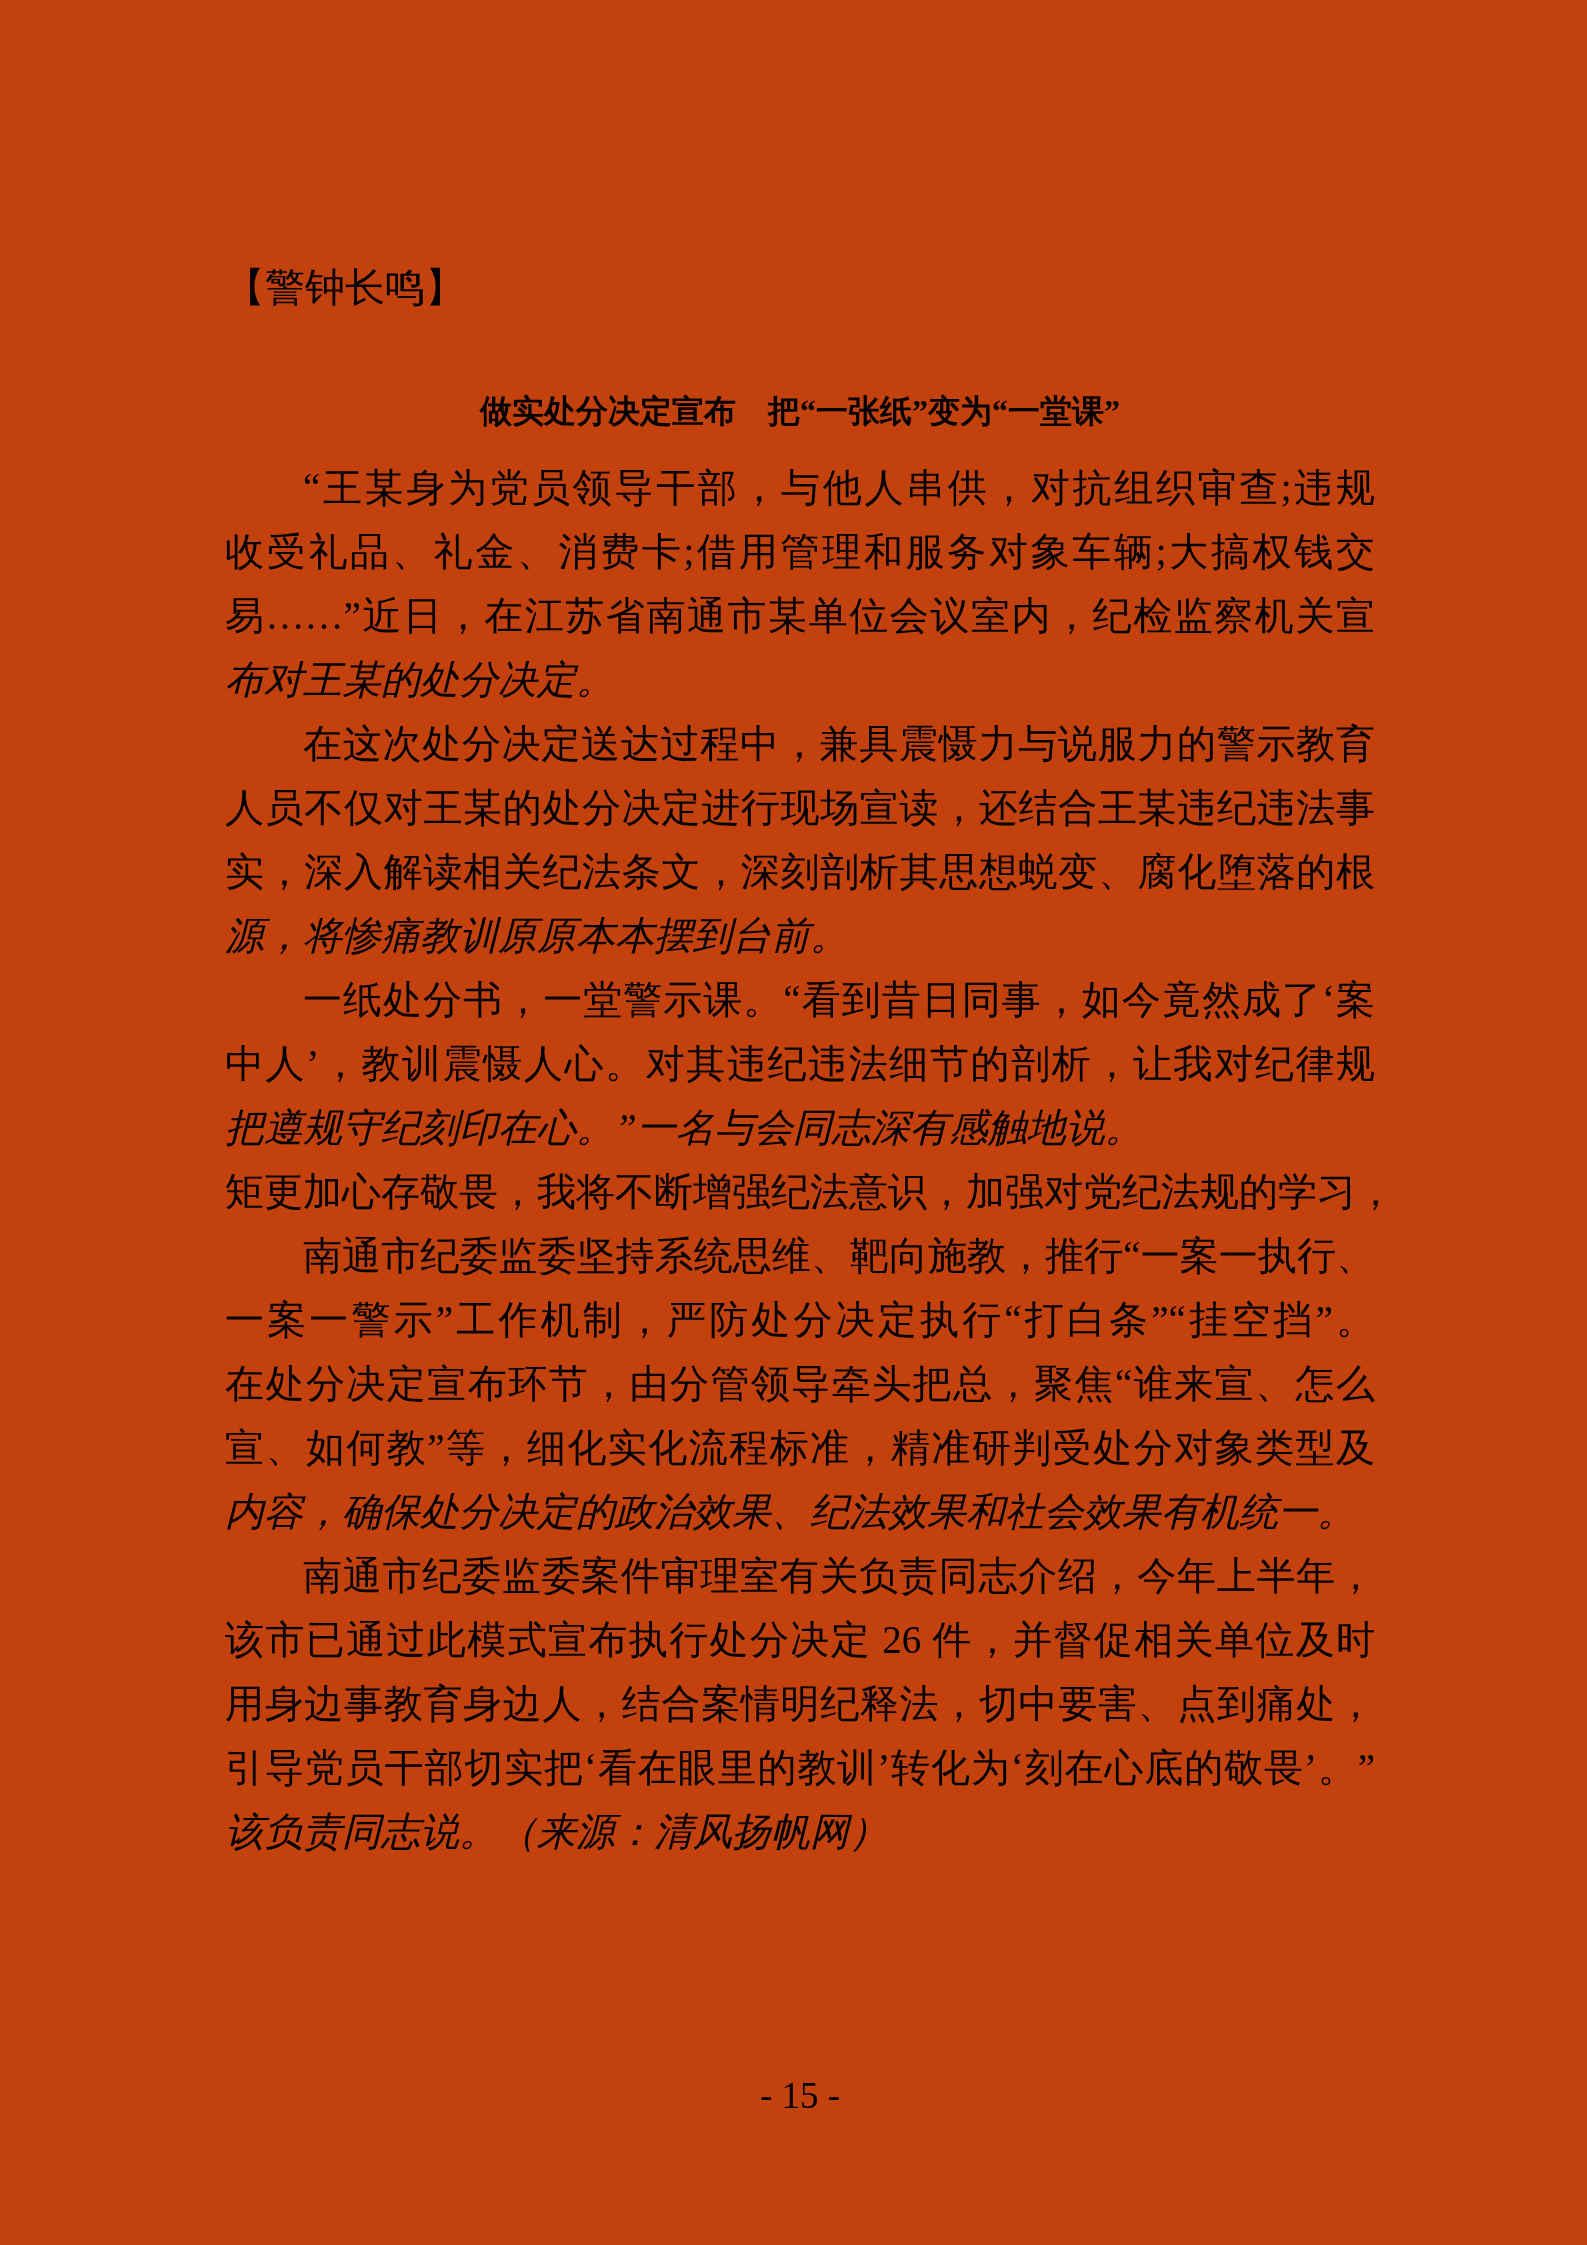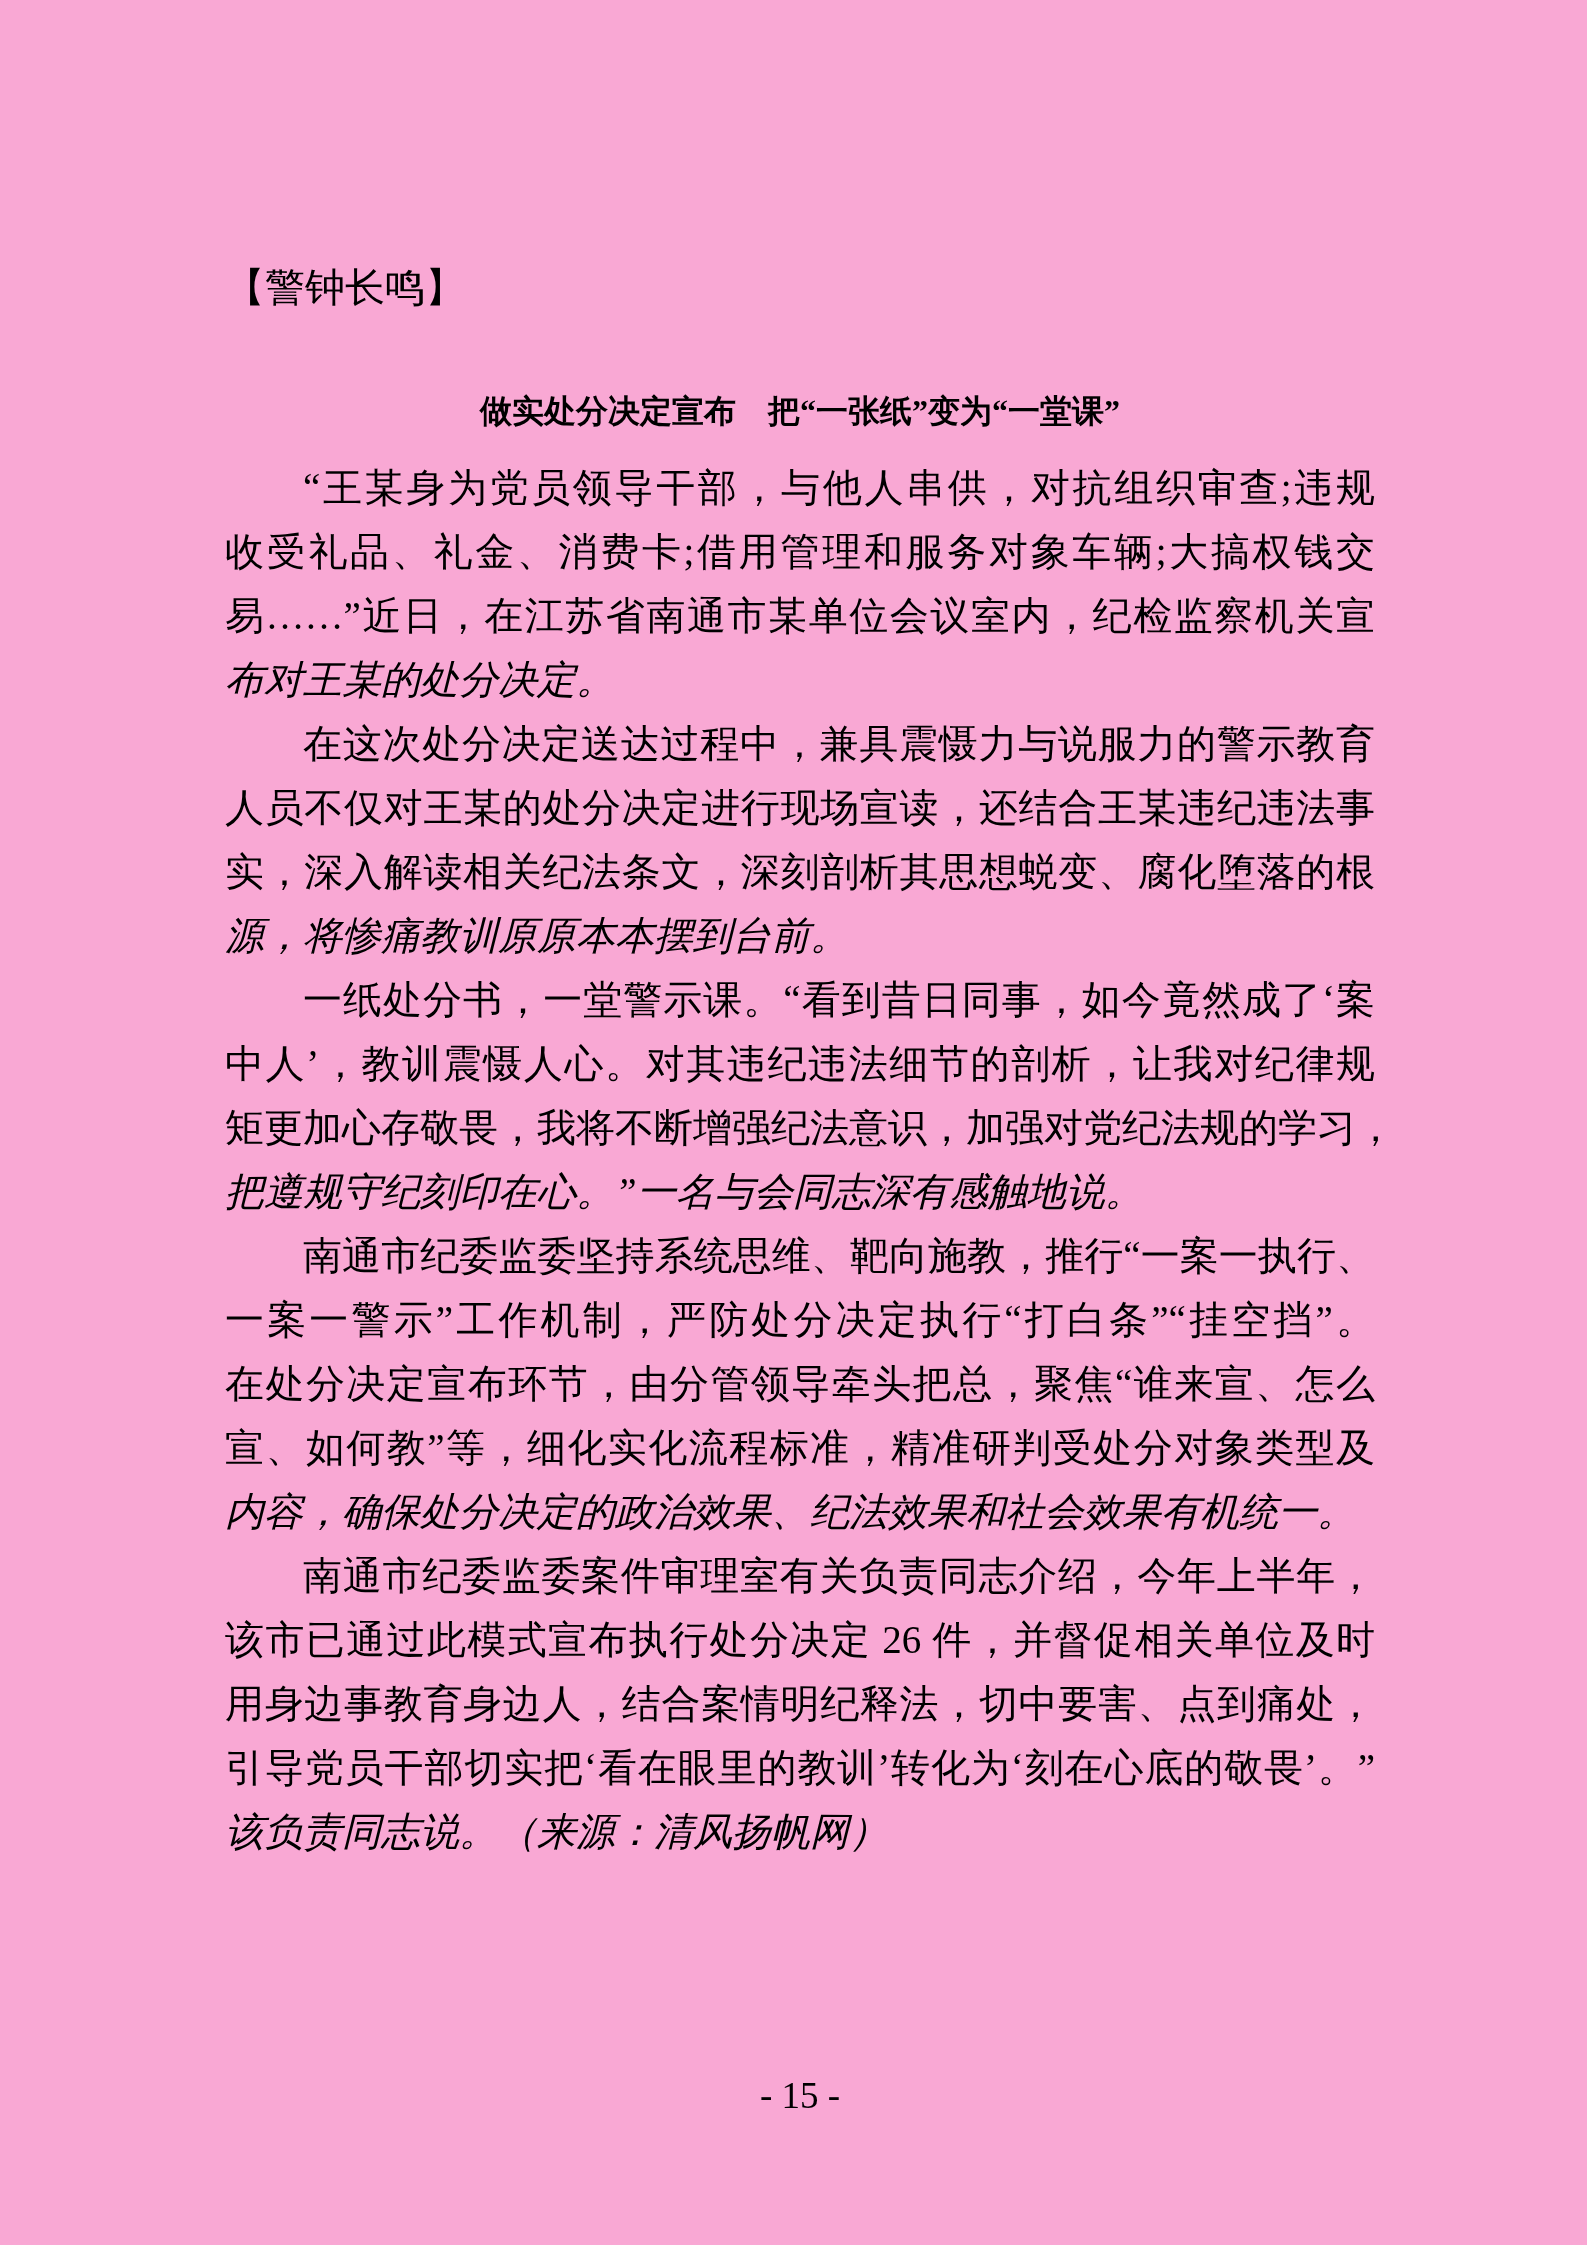--- a/index.html
+++ b/index.html
@@ -5,21 +5,21 @@
   html, body {
     margin: 0;
     padding: 0;
     background: #888;
   }
   .page {
     position: relative;
     width: 1587px;
     height: 2245px;
     margin: 0 auto;
-    background: #f9a8d4;
+    background: #c2410c;
     color: #000000;
     font-family: "Liberation Serif", "DejaVu Serif", serif;
     overflow: hidden;
   }
   .section-header {
     position: absolute;
     left: 225px;
     top: 262px;
     font-size: 40px;
     line-height: 52px;
@@ -83,22 +83,22 @@
       <div class="line para-first">“王某身为党员领导干部，与他人串供，对抗组织审查;违规</div>
       <div class="line">收受礼品、礼金、消费卡;借用管理和服务对象车辆;大搞权钱交</div>
       <div class="line">易……”近日，在江苏省南通市某单位会议室内，纪检监察机关宣</div>
       <div class="line para-last">布对王某的处分决定。</div>
       <div class="line para-first">在这次处分决定送达过程中，兼具震慑力与说服力的警示教育</div>
       <div class="line">人员不仅对王某的处分决定进行现场宣读，还结合王某违纪违法事</div>
       <div class="line">实，深入解读相关纪法条文，深刻剖析其思想蜕变、腐化堕落的根</div>
       <div class="line para-last">源，将惨痛教训原原本本摆到台前。</div>
       <div class="line para-first">一纸处分书，一堂警示课。“看到昔日同事，如今竟然成了‘案</div>
       <div class="line">中人’，教训震慑人心。对其违纪违法细节的剖析，让我对纪律规</div>
+      <div class="line para-last">把遵规守纪刻印在心。”一名与会同志深有感触地说。</div>
       <div class="line">矩更加心存敬畏，我将不断增强纪法意识，加强对党纪法规的学习，</div>
-      <div class="line para-last">把遵规守纪刻印在心。”一名与会同志深有感触地说。</div>
       <div class="line para-first">南通市纪委监委坚持系统思维、靶向施教，推行“一案一执行、</div>
       <div class="line">一案一警示”工作机制，严防处分决定执行“打白条”“挂空挡”。</div>
       <div class="line">在处分决定宣布环节，由分管领导牵头把总，聚焦“谁来宣、怎么</div>
       <div class="line">宣、如何教”等，细化实化流程标准，精准研判受处分对象类型及</div>
       <div class="line para-last">内容，确保处分决定的政治效果、纪法效果和社会效果有机统一。</div>
       <div class="line para-first">南通市纪委监委案件审理室有关负责同志介绍，今年上半年，</div>
       <div class="line">该市已通过此模式宣布执行处分决定 26 件，并督促相关单位及时</div>
       <div class="line">用身边事教育身边人，结合案情明纪释法，切中要害、点到痛处，</div>
       <div class="line">引导党员干部切实把‘看在眼里的教训’转化为‘刻在心底的敬畏’。”</div>
       <div class="line para-last">该负责同志说。（来源：清风扬帆网）</div>

